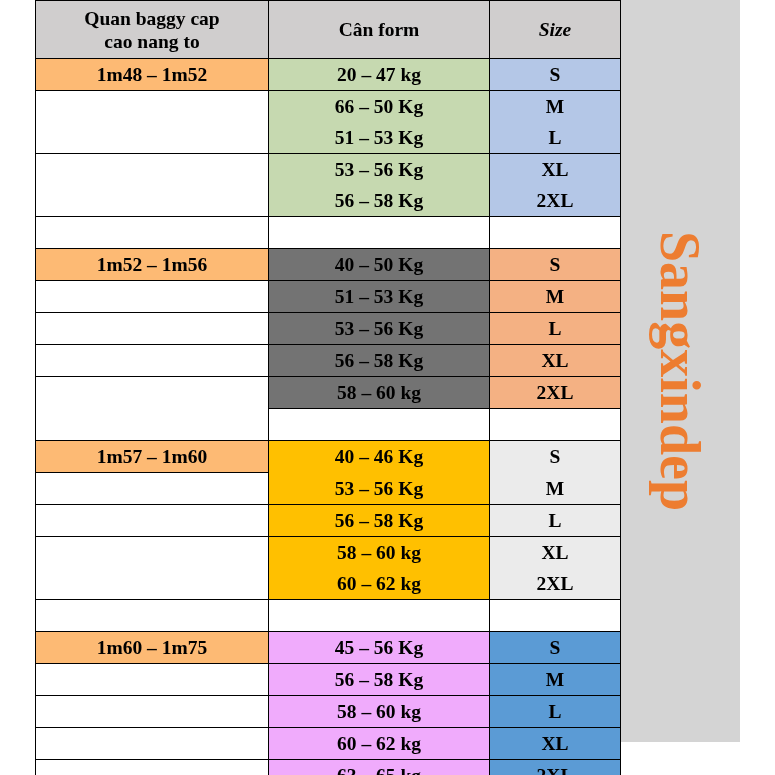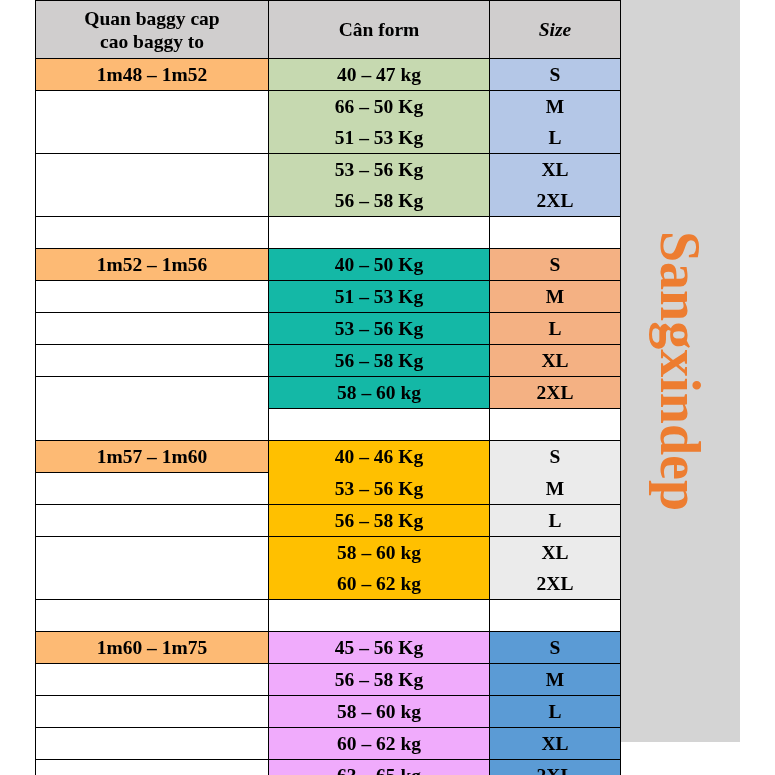--- a/index.html
+++ b/index.html
@@ -82,21 +82,21 @@
   
   tr.spacer-row td {
     background: #ffffff;
     height: 31px;
     border-left: 1.5px solid #000;
     border-right: 1.5px solid #000;
   }
 
   
   td.w-s1 { background: #c6d9b0; }
-  td.w-s2 { background: #14b8a6; margin-top: 25px; }
+  td.w-s2 { background: #737373; margin-top: 25px; }
   td.w-s3 { background: #ffc000; }
   td.w-s4 { background: #f0abfc; }
   td.w-blank { background: #ffffff; }
 
   
   td.z-s1 { background: #b4c7e7; color: #ff0000; }
   td.z-s2 { background: #f4b183; color: #ff0000; }
   td.z-s3 { background: #ebebeb; color: #ff0000; }
   td.z-s4 { background: #5b9bd5; color: #ff0000; }
   td.z-blank { background: #ffffff; }
@@ -114,29 +114,29 @@
 <table id="size-table">
   <colgroup>
     <col class="c-height">
     <col class="c-weight">
     <col class="c-size">
   </colgroup>
   <tbody>
     <tr class="header-row">
       <td>
         <span class="hdr-line">Quan baggy cap</span>
-        <span class="hdr-line">cao baggy to</span>
+        <span class="hdr-line">cao nang to</span>
       </td>
       <td>Cân form</td>
       <td class="header-size-cell">Size</td>
     </tr>
 
     <tr>
       <td class="height-val" rowspan="1">1m48 – 1m52</td>
-      <td class="row-cell w-s1">40 – 47 kg</td>
+      <td class="row-cell w-s1">20 – 47 kg</td>
       <td class="row-cell z-s1">S</td>
     </tr>
     <tr>
       <td class="height-blank" rowspan="2"></td>
       <td class="row-cell w-s1" style="border-bottom:none">66 – 50 Kg</td>
       <td class="row-cell z-s1" style="border-bottom:none">M</td>
     </tr>
     <tr>
       <td class="row-cell w-s1" style="border-top:none">51 – 53 Kg</td>
       <td class="row-cell z-s1" style="border-top:none">L</td>

